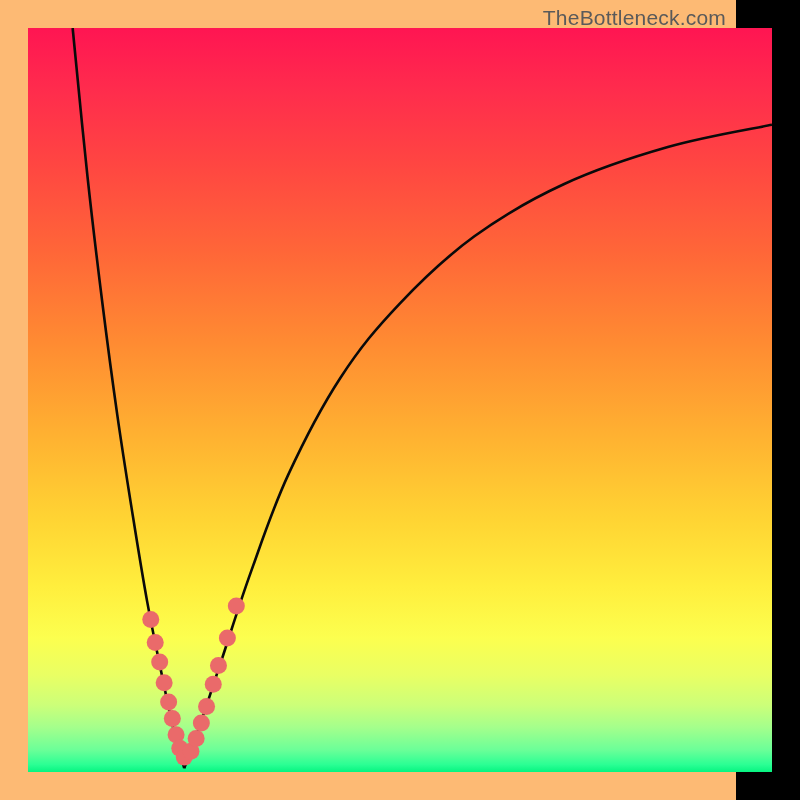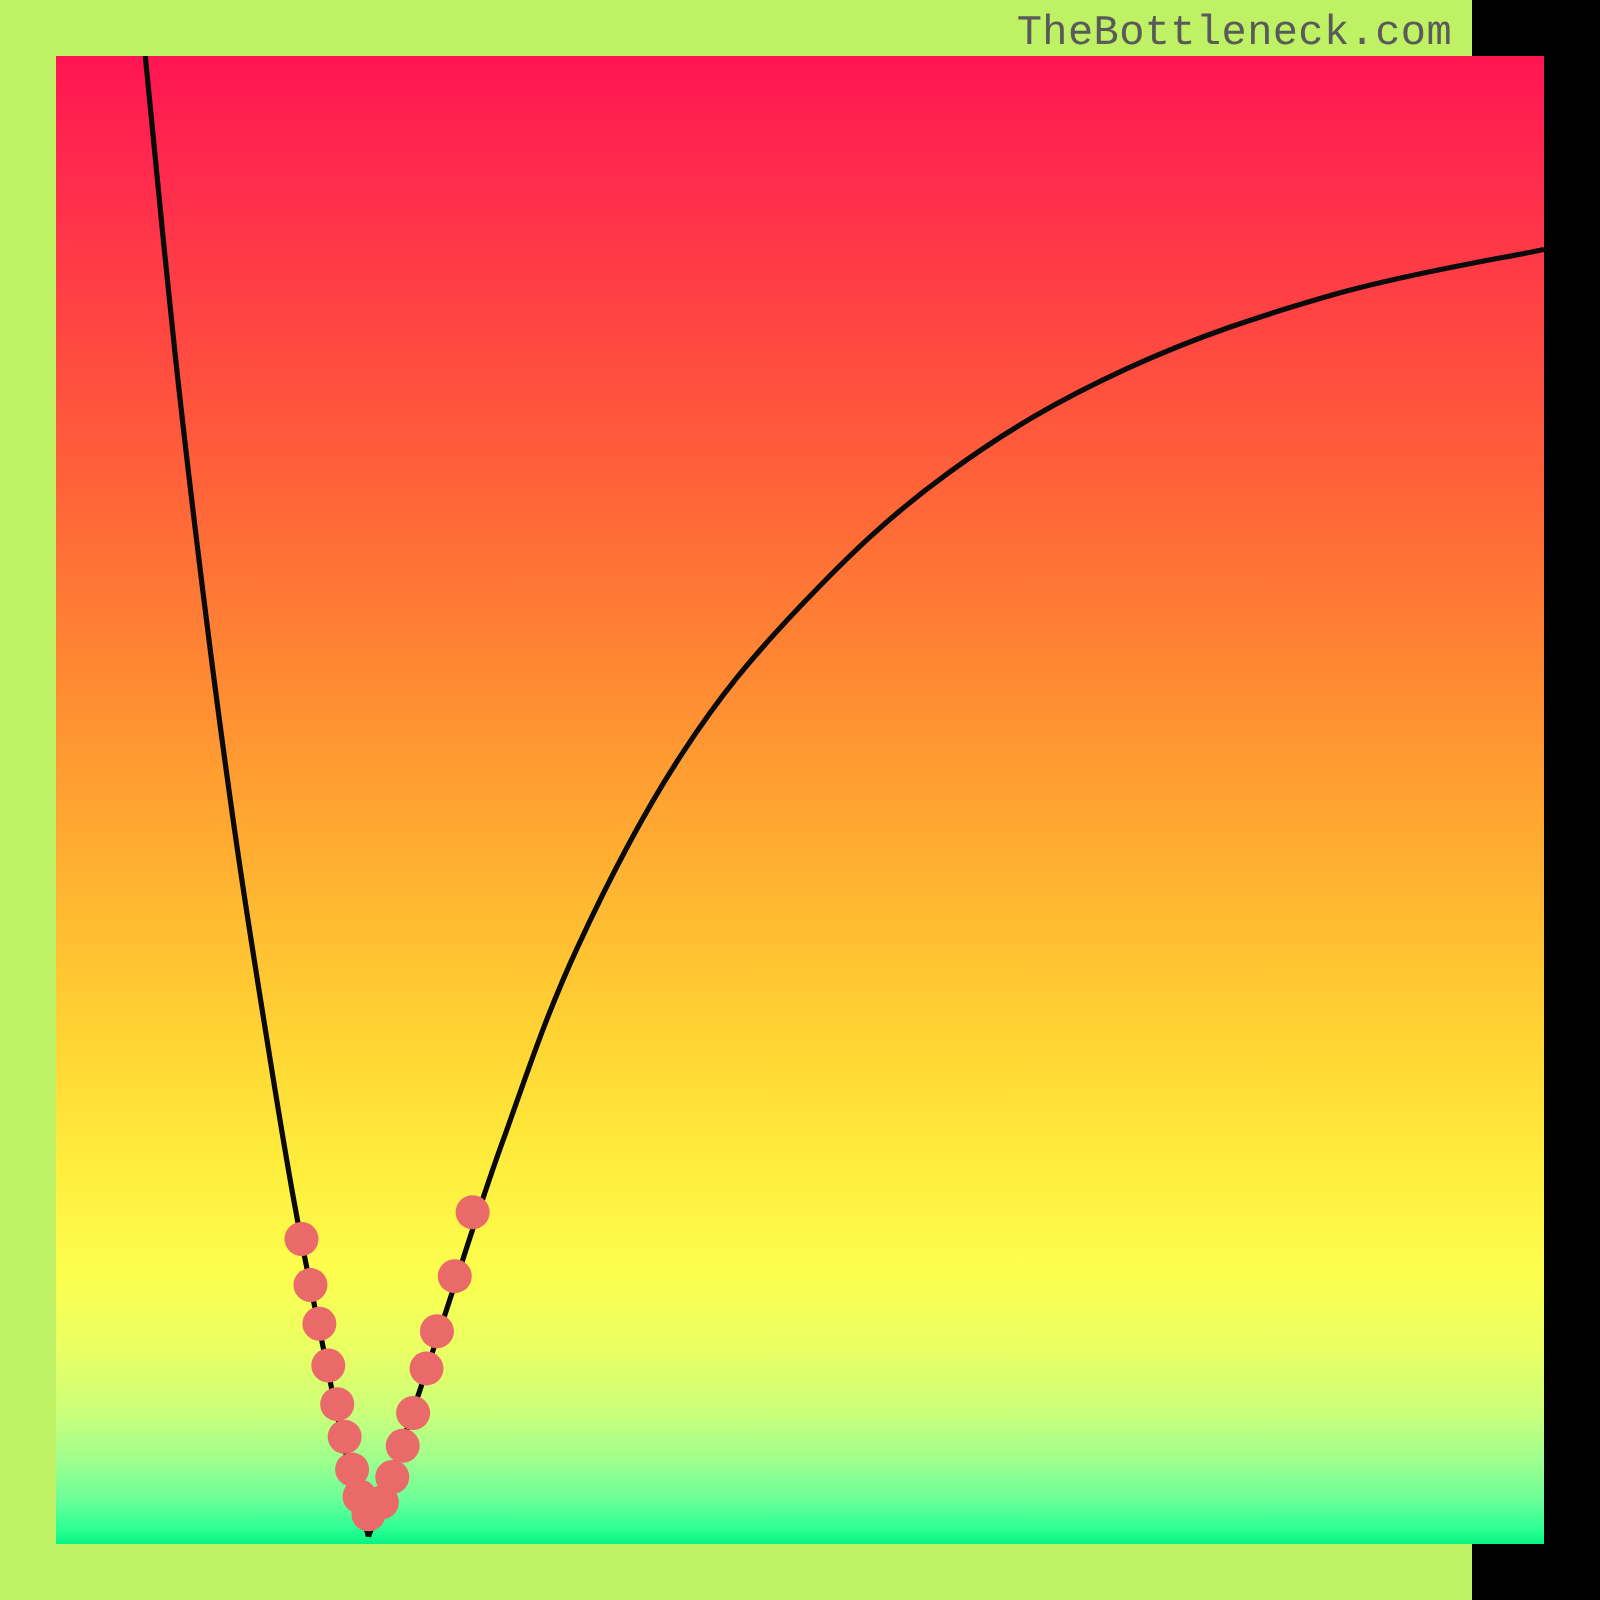--- a/index.html
+++ b/index.html
@@ -8,22 +8,21 @@
     width: 800px;
     height: 800px;
     overflow: hidden;
     background: #000;
     font-family: Arial, Helvetica, sans-serif;
   }
   .frame {
     position: absolute;
     left: 0; top: 0;
     width: 736px; height: 800px;
-    background: #bef264;
-    font-family: Liberation Mono, monospace;
+    background: #fdba74;
   }
   .plot {
     position: absolute;
     left: 28px;
     top: 28px;
     width: 744px;
     height: 744px;
     overflow: hidden;
   }
   .gradient {

